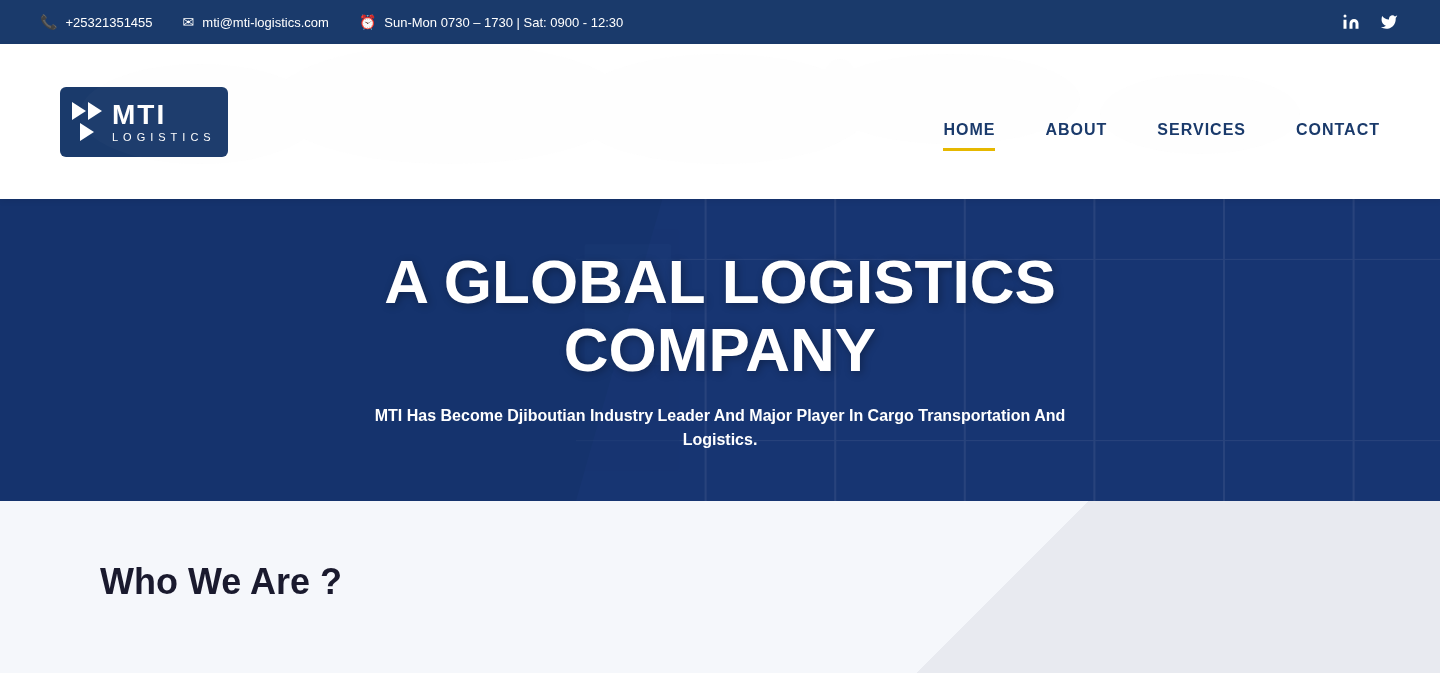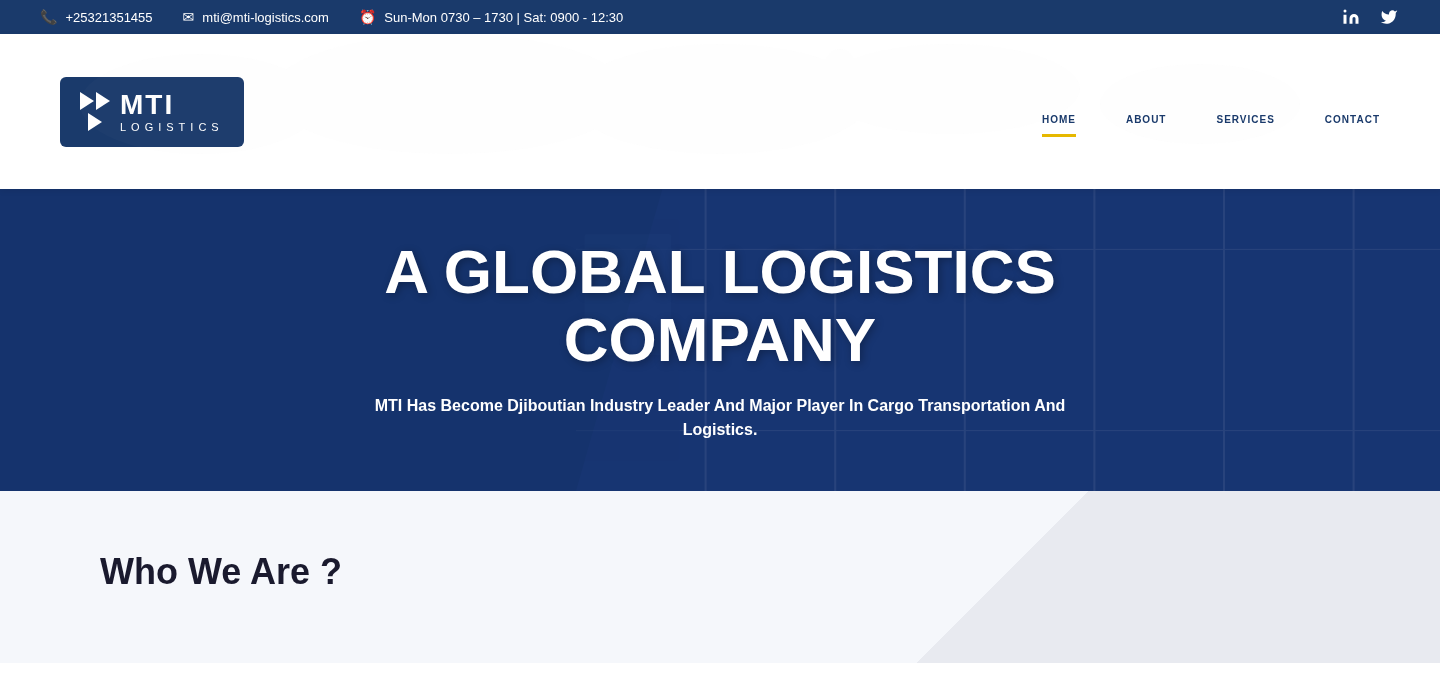--- a/index.html
+++ b/index.html
@@ -6,21 +6,21 @@
     body { font-family: 'Arial', sans-serif; width: 1440px; overflow-x: hidden; }
 
     
     .top-bar {
       background-color: #1a3a6b;
       color: #ffffff;
       display: flex;
       align-items: center;
       justify-content: space-between;
       padding: 0 40px;
-      height: 34px;
+      height: 44px;
       font-size: 13px;
     }
     .top-bar-left {
       display: flex;
       align-items: center;
       gap: 30px;
     }
     .top-bar-item {
       display: flex;
       align-items: center;
@@ -52,21 +52,21 @@
       position: relative;
       z-index: 10;
       box-shadow: 0 2px 6px rgba(0,0,0,0.08);
     }
     .logo-wrapper {
       display: flex;
       align-items: center;
     }
     .logo-box {
       background-color: #1a3a6b;
-      padding: 14px 20px;
+      padding: 14px 12px;
       border-radius: 6px;
       display: flex;
       align-items: center;
       gap: 10px;
     }
     .logo-arrows {
       display: flex;
       flex-direction: column;
       gap: 3px;
     }
@@ -95,21 +95,21 @@
       margin-top: 2px;
       text-align: right;
     }
 
     nav {
       display: flex;
       align-items: center;
       gap: 50px;
     }
     .nav-item {
-      font-size: 10px;
+      font-size: 16px;
       font-weight: 600;
       color: #1a3a6b;
       text-transform: uppercase;
       letter-spacing: 1px;
       cursor: pointer;
       padding-bottom: 4px;
       position: relative;
       text-decoration: none;
       margin-top: 20px;
     }

